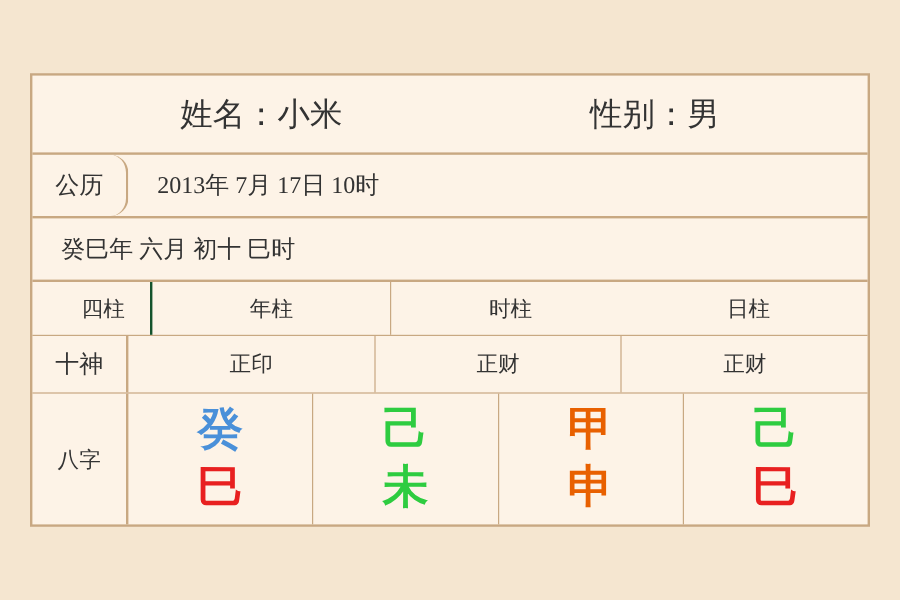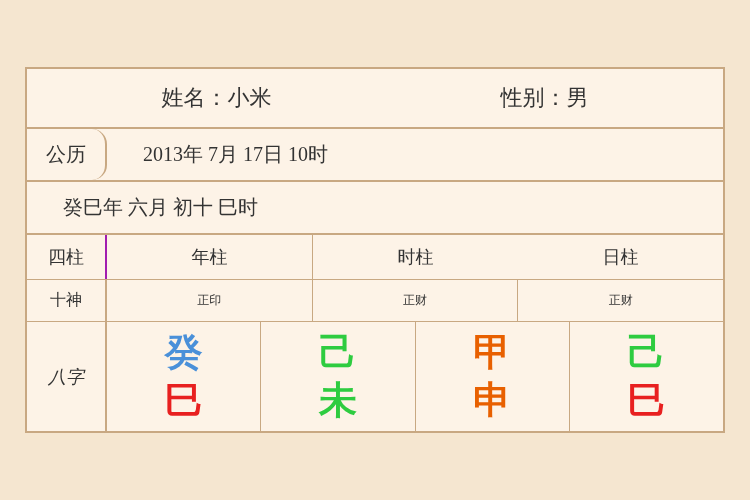--- a/index.html
+++ b/index.html
@@ -16,21 +16,21 @@
       background: #fdf3e7;
       border: 2px solid #c8a882;
       width: 700px;
     }
     .header-row {
       display: flex;
       justify-content: space-around;
       align-items: center;
       padding: 14px 20px;
       border-bottom: 2px solid #c8a882;
-      font-size: 22px;
+      font-size: 27px;
       color: #333;
     }
     .info-row {
       display: flex;
       border-bottom: 2px solid #c8a882;
     }
     .info-row .label-cell {
       width: 80px;
       min-width: 80px;
       text-align: center;
@@ -38,21 +38,21 @@
       align-items: center;
       justify-content: center;
       font-size: 20px;
       color: #333;
       border-right: 2px solid #c8a882;
       padding: 12px 8px;
       border-radius: 15px;
     }
     .info-row .value-cell {
       flex: 1;
-      padding: 12px 36px;
+      padding: 12px 24px;
       font-size: 20px;
       color: #333;
       display: flex;
       align-items: center;
       text-align: center;
     }
     .grid-header {
       display: flex;
       border-bottom: 1px solid #c8a882;
     }
@@ -74,30 +74,30 @@
       display: flex;
       border-bottom: 1px solid #c8a882;
     }
     .grid-row .label-col {
       width: 80px;
       min-width: 80px;
       text-align: center;
       display: flex;
       align-items: center;
       justify-content: center;
-      font-size: 16px;
+      font-size: 20px;
       color: #333;
       border-right: 2px solid #c8a882;
       padding: 10px 0;
     }
     .grid-row .data-col {
       flex: 1;
       text-align: center;
       padding: 10px 0;
-      font-size: 12px;
+      font-size: 18px;
       color: #333;
       border-right: 1px solid #c8a882;
       display: flex;
       align-items: center;
       justify-content: center;
     }
     .grid-row .data-col:last-child {
       border-right: none;
     }
     .bazi-row {
@@ -107,21 +107,20 @@
       width: 80px;
       min-width: 80px;
       text-align: center;
       display: flex;
       align-items: center;
       justify-content: center;
       font-size: 18px;
       color: #333;
       border-right: 2px solid #c8a882;
       padding: 14px 0;
-      font-style: italic;
     }
     .bazi-row .bazi-col {
       flex: 1;
       text-align: center;
       border-right: 1px solid #c8a882;
       display: flex;
       flex-direction: column;
       align-items: center;
       justify-content: center;
       padding: 10px 0;
@@ -153,21 +152,21 @@
   <div class="info-row">
     <div class="label-cell">公历</div>
     <div class="value-cell">2013年 7月 17日 10时</div>
   </div>
 
   <div class="info-row">
     <div class="value-cell">癸巳年 六月 初十 巳时</div>
   </div>
 
   <div class="grid-header">
-    <div class="cell" style="width:80px; min-width:80px; flex:none; border-right: 2px solid #a21caf;">四柱</div>
+    <div class="cell" style="width:80px; min-width:80px; flex:none; border-right: 2px solid #14532d; margin-left: 20px;">四柱</div>
     <div class="cell">年柱</div>
     <div class="cell" style="border-right:none;">时柱</div>
     <div class="cell">日柱</div>
   </div>
 
   <div class="grid-row">
     <div class="label-col">十神</div>
     <div class="data-col">正印</div>
     <div class="data-col">正财</div>
     <div class="data-col" style="border-right:none;">正财</div>

